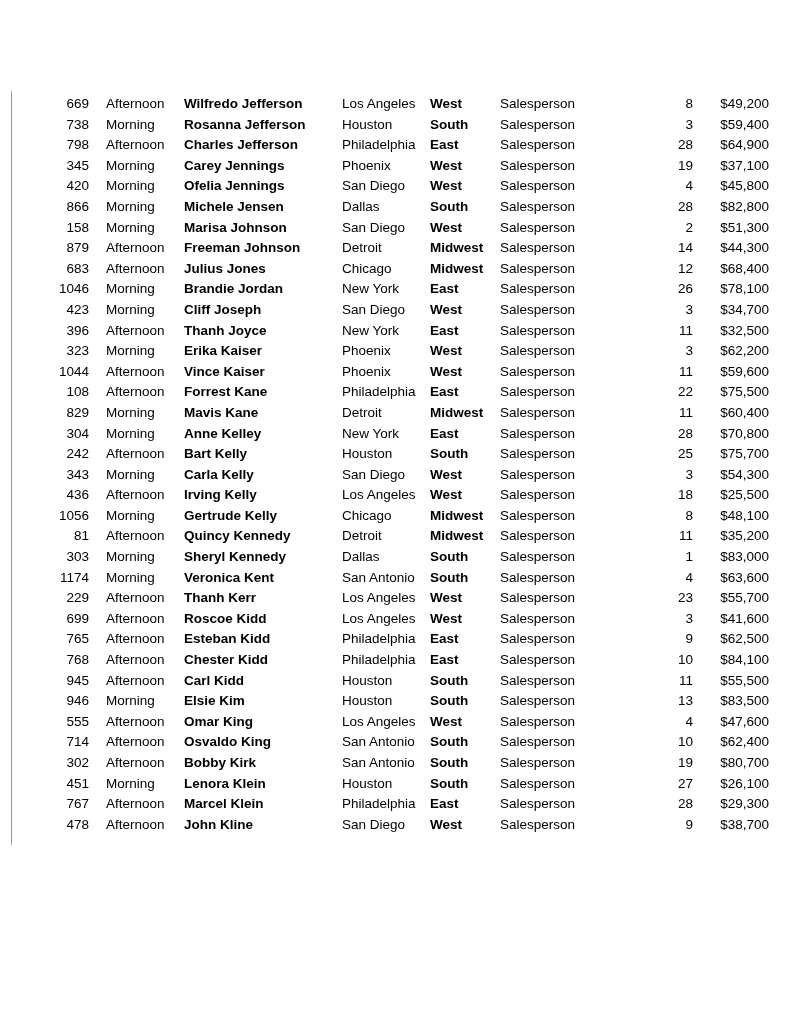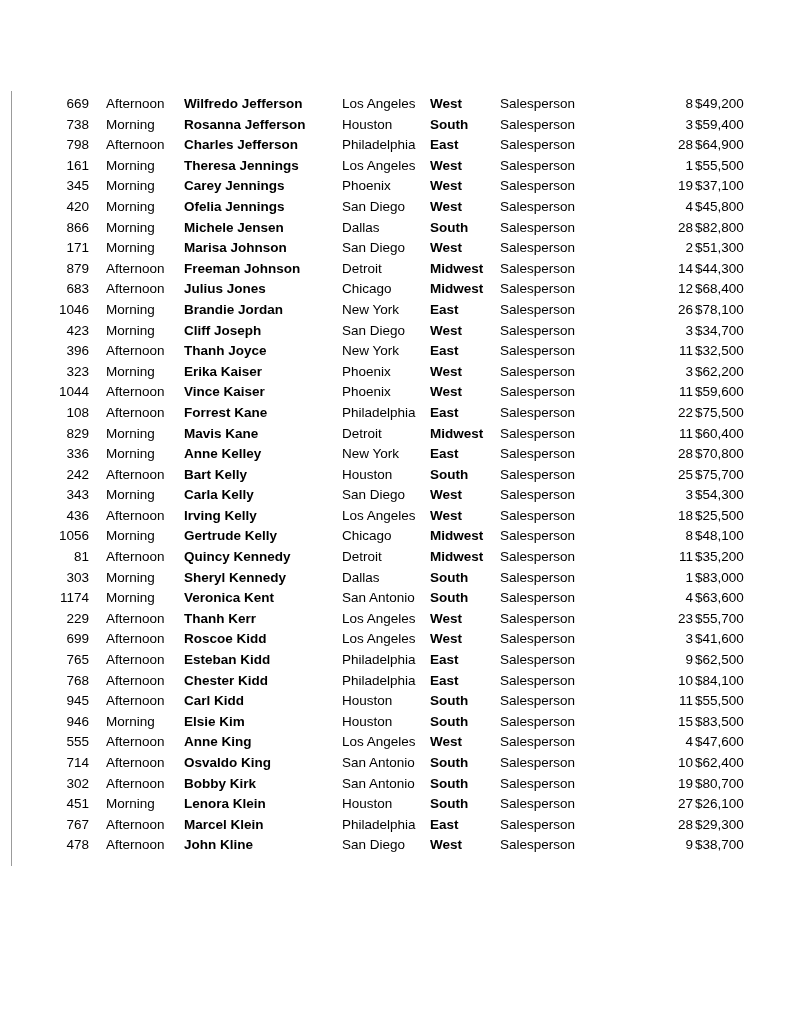--- a/index.html
+++ b/index.html
@@ -38,21 +38,21 @@
     line-height: 20.6px;
   }
   
   table.data-table td:nth-child(1) { text-align: right; padding-right: 2px; }
   table.data-table td:nth-child(2) { padding-left: 15px; }
   table.data-table td:nth-child(3) { padding-left: 1px; font-weight: bold; }
   table.data-table td:nth-child(4) { padding-left: 1px; }
   table.data-table td:nth-child(5) { padding-left: 1px; font-weight: bold; }
   table.data-table td:nth-child(6) { padding-left: 1px; margin-top: 40px; }
   table.data-table td:nth-child(7) { text-align: right; padding-right: 2px; }
-  table.data-table td:nth-child(8) { text-align: left; padding-right: 2px; }
+  table.data-table td:nth-child(8) { text-align: right; padding-right: 2px; }
 </style>
 </head>
 <body>
 
 <div class="sheet-area">
   <table class="data-table">
     <colgroup>
       <col style="width:79px">
       <col style="width:92px">
       <col style="width:158px">
@@ -87,30 +87,20 @@
           <td>798</td>
           <td>Afternoon</td>
           <td>Charles Jefferson</td>
           <td>Philadelphia</td>
           <td>East</td>
           <td>Salesperson</td>
           <td>28</td>
           <td>$64,900</td>
         </tr>
         <tr>
-          <td>161</td>
-          <td>Morning</td>
-          <td>Theresa Jennings</td>
-          <td>Los Angeles</td>
-          <td>West</td>
-          <td>Salesperson</td>
-          <td>1</td>
-          <td>$55,500</td>
-        </tr>
-        <tr>
           <td>345</td>
           <td>Morning</td>
           <td>Carey Jennings</td>
           <td>Phoenix</td>
           <td>West</td>
           <td>Salesperson</td>
           <td>19</td>
           <td>$37,100</td>
         </tr>
         <tr>
@@ -127,21 +117,21 @@
           <td>866</td>
           <td>Morning</td>
           <td>Michele Jensen</td>
           <td>Dallas</td>
           <td>South</td>
           <td>Salesperson</td>
           <td>28</td>
           <td>$82,800</td>
         </tr>
         <tr>
-          <td>171</td>
+          <td>158</td>
           <td>Morning</td>
           <td>Marisa Johnson</td>
           <td>San Diego</td>
           <td>West</td>
           <td>Salesperson</td>
           <td>2</td>
           <td>$51,300</td>
         </tr>
         <tr>
           <td>879</td>
@@ -227,21 +217,21 @@
           <td>829</td>
           <td>Morning</td>
           <td>Mavis Kane</td>
           <td>Detroit</td>
           <td>Midwest</td>
           <td>Salesperson</td>
           <td>11</td>
           <td>$60,400</td>
         </tr>
         <tr>
-          <td>336</td>
+          <td>304</td>
           <td>Morning</td>
           <td>Anne Kelley</td>
           <td>New York</td>
           <td>East</td>
           <td>Salesperson</td>
           <td>28</td>
           <td>$70,800</td>
         </tr>
         <tr>
           <td>242</td>
@@ -363,27 +353,27 @@
           <td>11</td>
           <td>$55,500</td>
         </tr>
         <tr>
           <td>946</td>
           <td>Morning</td>
           <td>Elsie Kim</td>
           <td>Houston</td>
           <td>South</td>
           <td>Salesperson</td>
-          <td>15</td>
+          <td>13</td>
           <td>$83,500</td>
         </tr>
         <tr>
           <td>555</td>
           <td>Afternoon</td>
-          <td>Anne King</td>
+          <td>Omar King</td>
           <td>Los Angeles</td>
           <td>West</td>
           <td>Salesperson</td>
           <td>4</td>
           <td>$47,600</td>
         </tr>
         <tr>
           <td>714</td>
           <td>Afternoon</td>
           <td>Osvaldo King</td>

